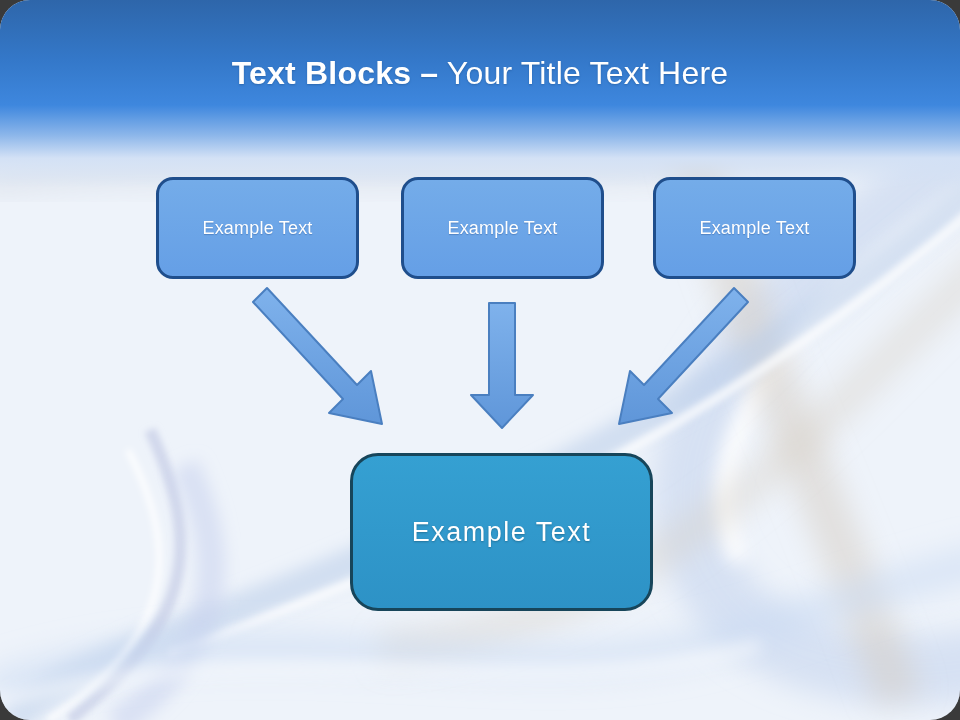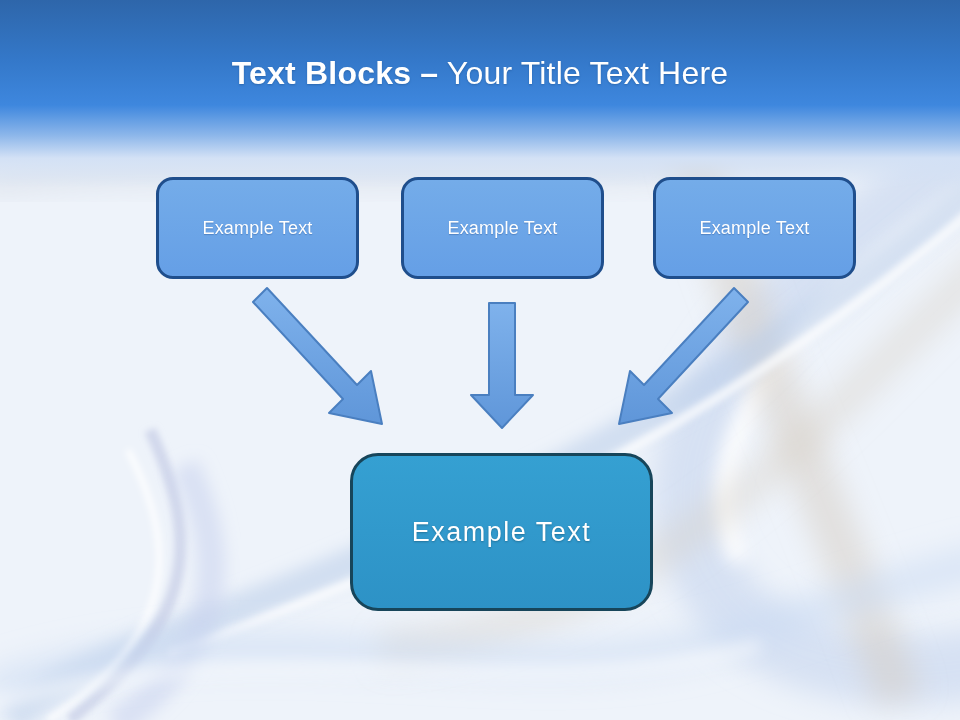--- a/index.html
+++ b/index.html
@@ -2,20 +2,21 @@
 <html><head>
 <meta charset="utf-8">
 <style>
   html,body{margin:0;padding:0;background:#3a3a3a;}
   .slide{
     position:relative;
     width:960px;height:720px;
     overflow:hidden;
     background:#eef3fa;
     font-family:"Liberation Sans",sans-serif;
+    border-radius:30px;
   }
   .bg-swirls{position:absolute;left:0;top:0;z-index:0;}
   
   .header{
     position:absolute;left:0;top:0;width:960px;height:190px;z-index:1;
     background:linear-gradient(to bottom,
       #2e66aa 0px,
       #3478c9 60px,
       #3e87de 105px,
       #8cb6ea 135px,

